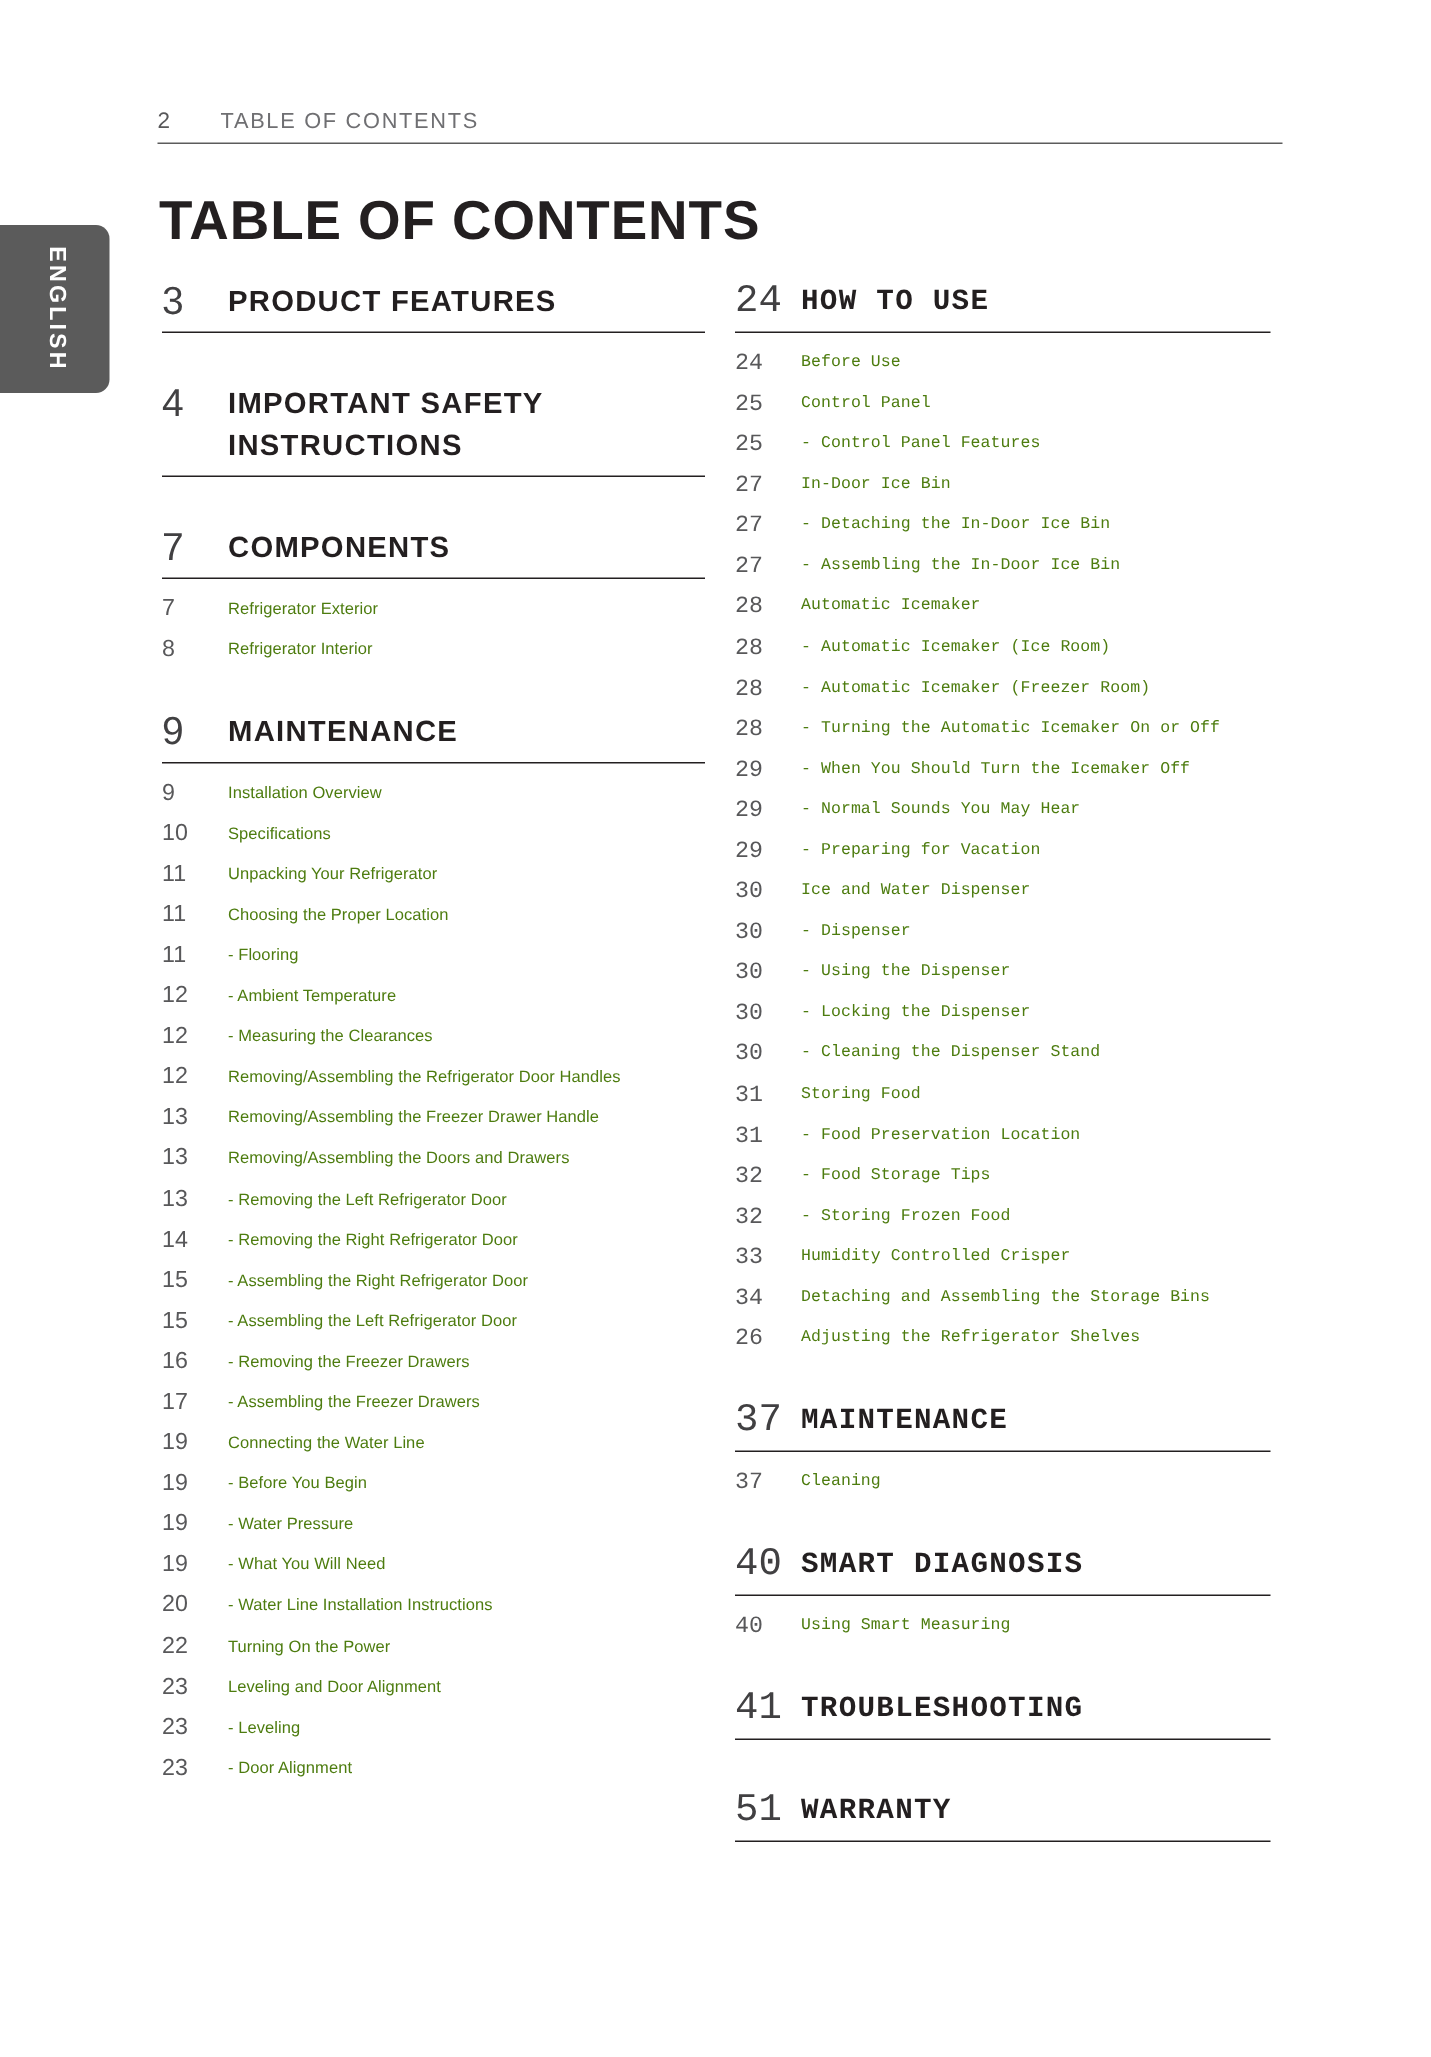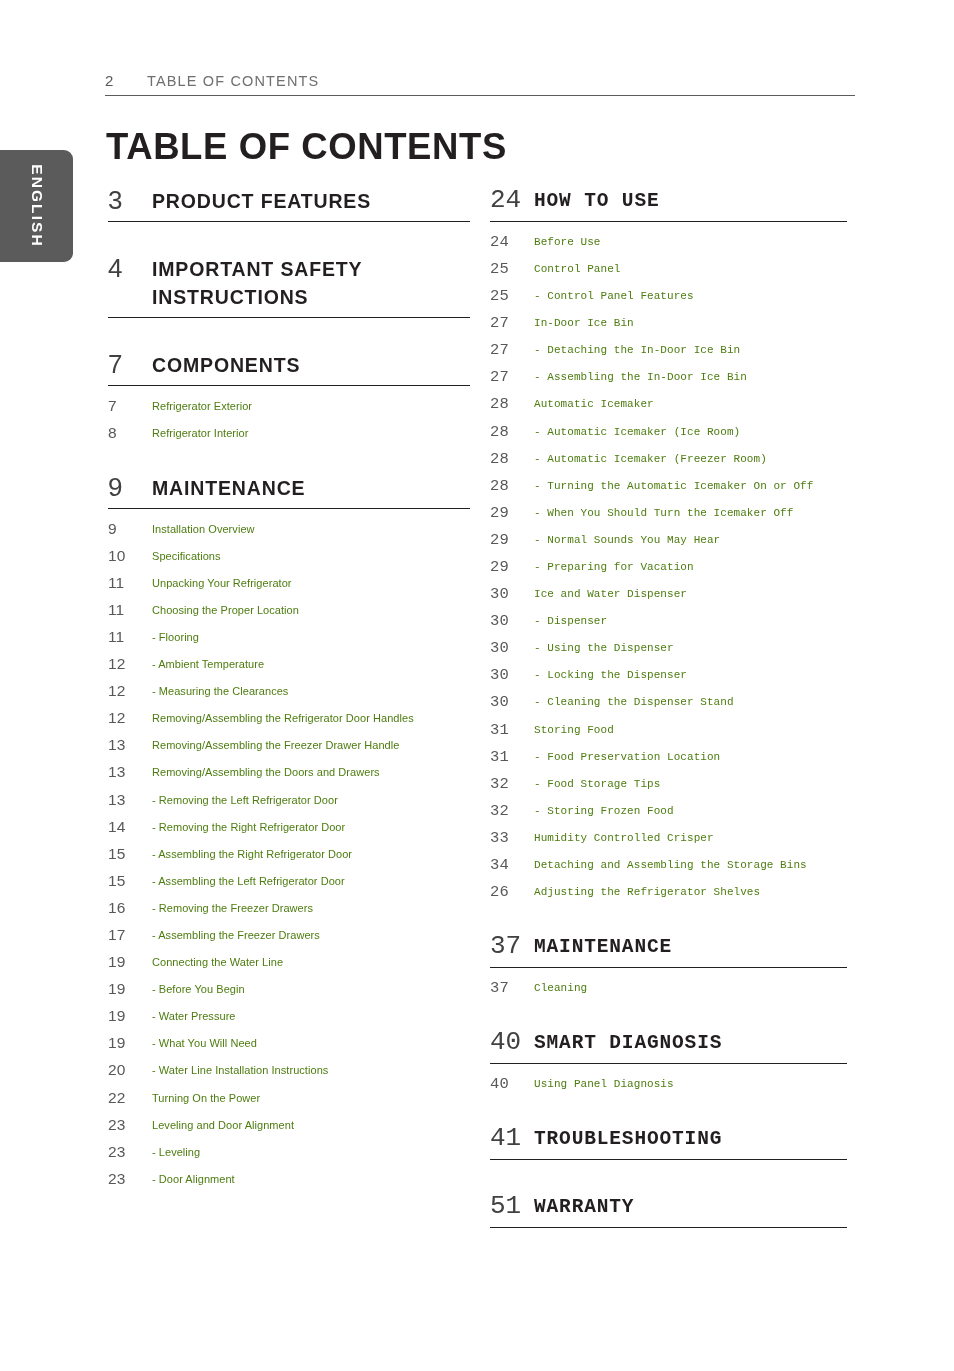--- a/index.html
+++ b/index.html
@@ -443,21 +443,21 @@
             <div class="gap-after-entries"></div>
           </div>
           <div class="sec">
             <div class="sec-head">
               <div class="num">40</div>
               <div class="label">SMART DIAGNOSIS</div>
             </div>
             <div class="entries">
               <div class="entry">
                 <div class="num">40</div>
-                <div class="label">Using Panel Diagnosis</div>
+                <div class="label">Using Smart Measuring</div>
               </div>
             </div>
             <div class="gap-after-entries"></div>
           </div>
           <div class="sec">
             <div class="sec-head">
               <div class="num">41</div>
               <div class="label">TROUBLESHOOTING</div>
             </div>
             <div class="gap-between-secs"></div>

